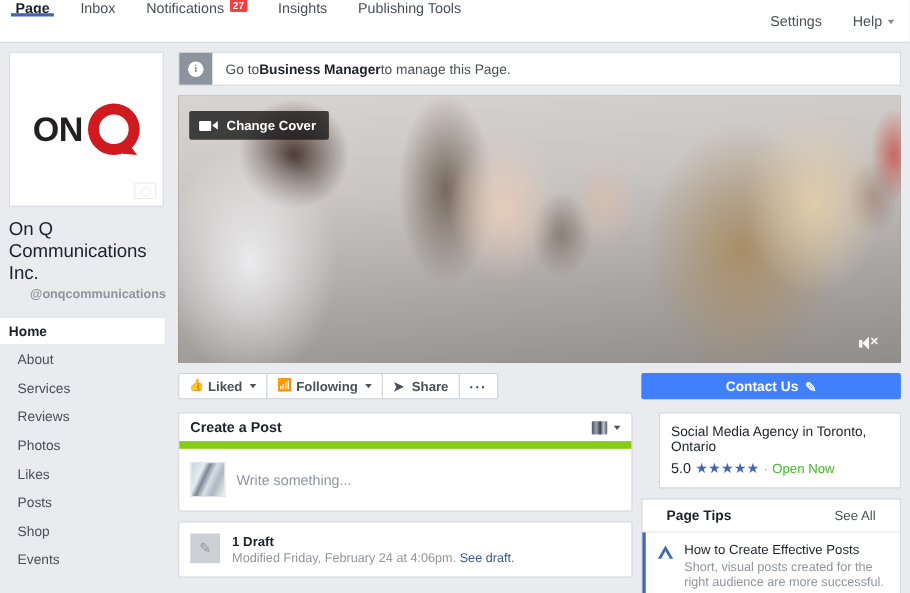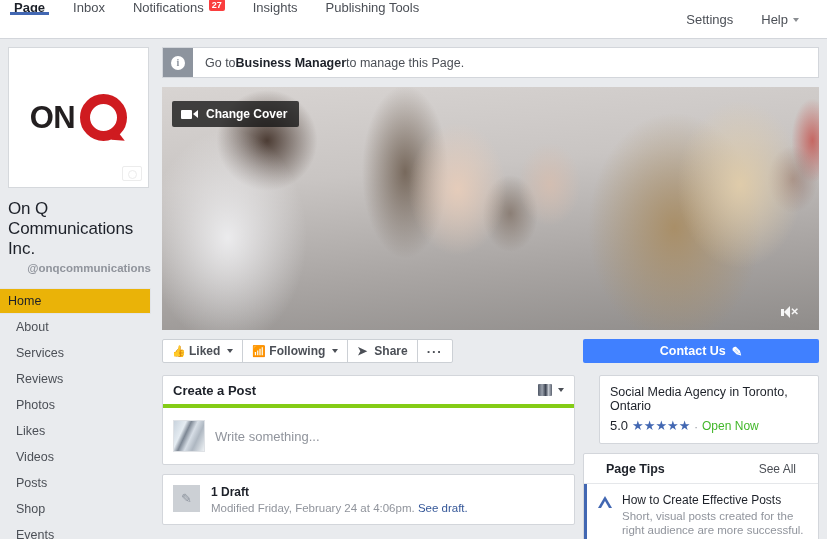--- a/index.html
+++ b/index.html
@@ -15,21 +15,21 @@
   
   .topnav {
     height: 39px;
     background: #fff;
     border-bottom: 1px solid #d3d6db;
     display: flex;
     align-items: stretch;
     position: relative;
   }
   .nav-left { display: flex; align-items: flex-start; padding-left: 0; }
-  .nav-right { display: flex; align-items: stretch; margin-left: auto; padding-right: 14px; }
+  .nav-right { display: flex; align-items: stretch; margin-left: auto; padding-right: 0; }
   .nav-tab {
     display: flex; align-items: center;
     padding: 0 14px;
     font-size: 13px;
     color: #4b4f56;
     cursor: pointer;
     position: relative;
     white-space: nowrap;
   }
   .nav-tab.active { color: #1d2129; font-weight: bold; }
@@ -125,24 +125,24 @@
   .sidemenu { margin-top: 14px; }
   .sidemenu-item {
     height: 26px;
     display: flex; align-items: center;
     padding-left: 8px;
     font-size: 12.5px;
     color: #4b4f56;
     cursor: pointer;
   }
   .sidemenu-item.active {
-    background: #eab308;
+    background: #ffffff;
     border: 1px solid #e2e4e8;
     border-left: none;
-    font-weight: normal;
+    font-weight: bold;
     color: #1d2129;
     margin-left: -8px;
     width: calc(100% + 8px);
   }
 
   
   .main { flex: 1; padding: 8px 8px 0 4px; }
 
   .bm-banner {
     height: 31px;
@@ -287,21 +287,21 @@
 
   .card {
     background: #fff;
     border: 1px solid #d3d6db;
     border-radius: 2px;
   }
   .card-head {
     height: 32px;
     display: flex; align-items: center;
     padding: 0 10px;
-    border-bottom: 4px solid #84cc16;
+    border-bottom: 7px solid #84cc16;
   }
   .card-head .title { font-size: 13px; font-weight: bold; color: #1d2129; }
   .composer-ctrl { margin-left: auto; display: flex; align-items: center; gap: 4px; }
   .thumb-icon {
     width: 14px; height: 12px;
     background: linear-gradient(90deg,#4e5665 0%,#9aa1ac 30%,#3b4250 55%,#c3c8d0 75%,#59606e 100%);
     border-radius: 1px;
   }
   .composer-body { display: flex; align-items: center; padding: 12px 10px; gap: 10px; }
   .composer-avatar {
@@ -417,23 +417,20 @@
           <span>Services</span>
         </div>
       <div class="sidemenu-item">
           <span>Reviews</span>
         </div>
       <div class="sidemenu-item">
           <span>Photos</span>
         </div>
       <div class="sidemenu-item">
           <span>Likes</span>
-        </div>
-      <div class="sidemenu-item">
-          <span>Videos</span>
         </div>
       <div class="sidemenu-item">
           <span>Posts</span>
         </div>
       <div class="sidemenu-item">
           <span>Shop</span>
         </div>
       <div class="sidemenu-item">
           <span>Events</span>
         </div>

